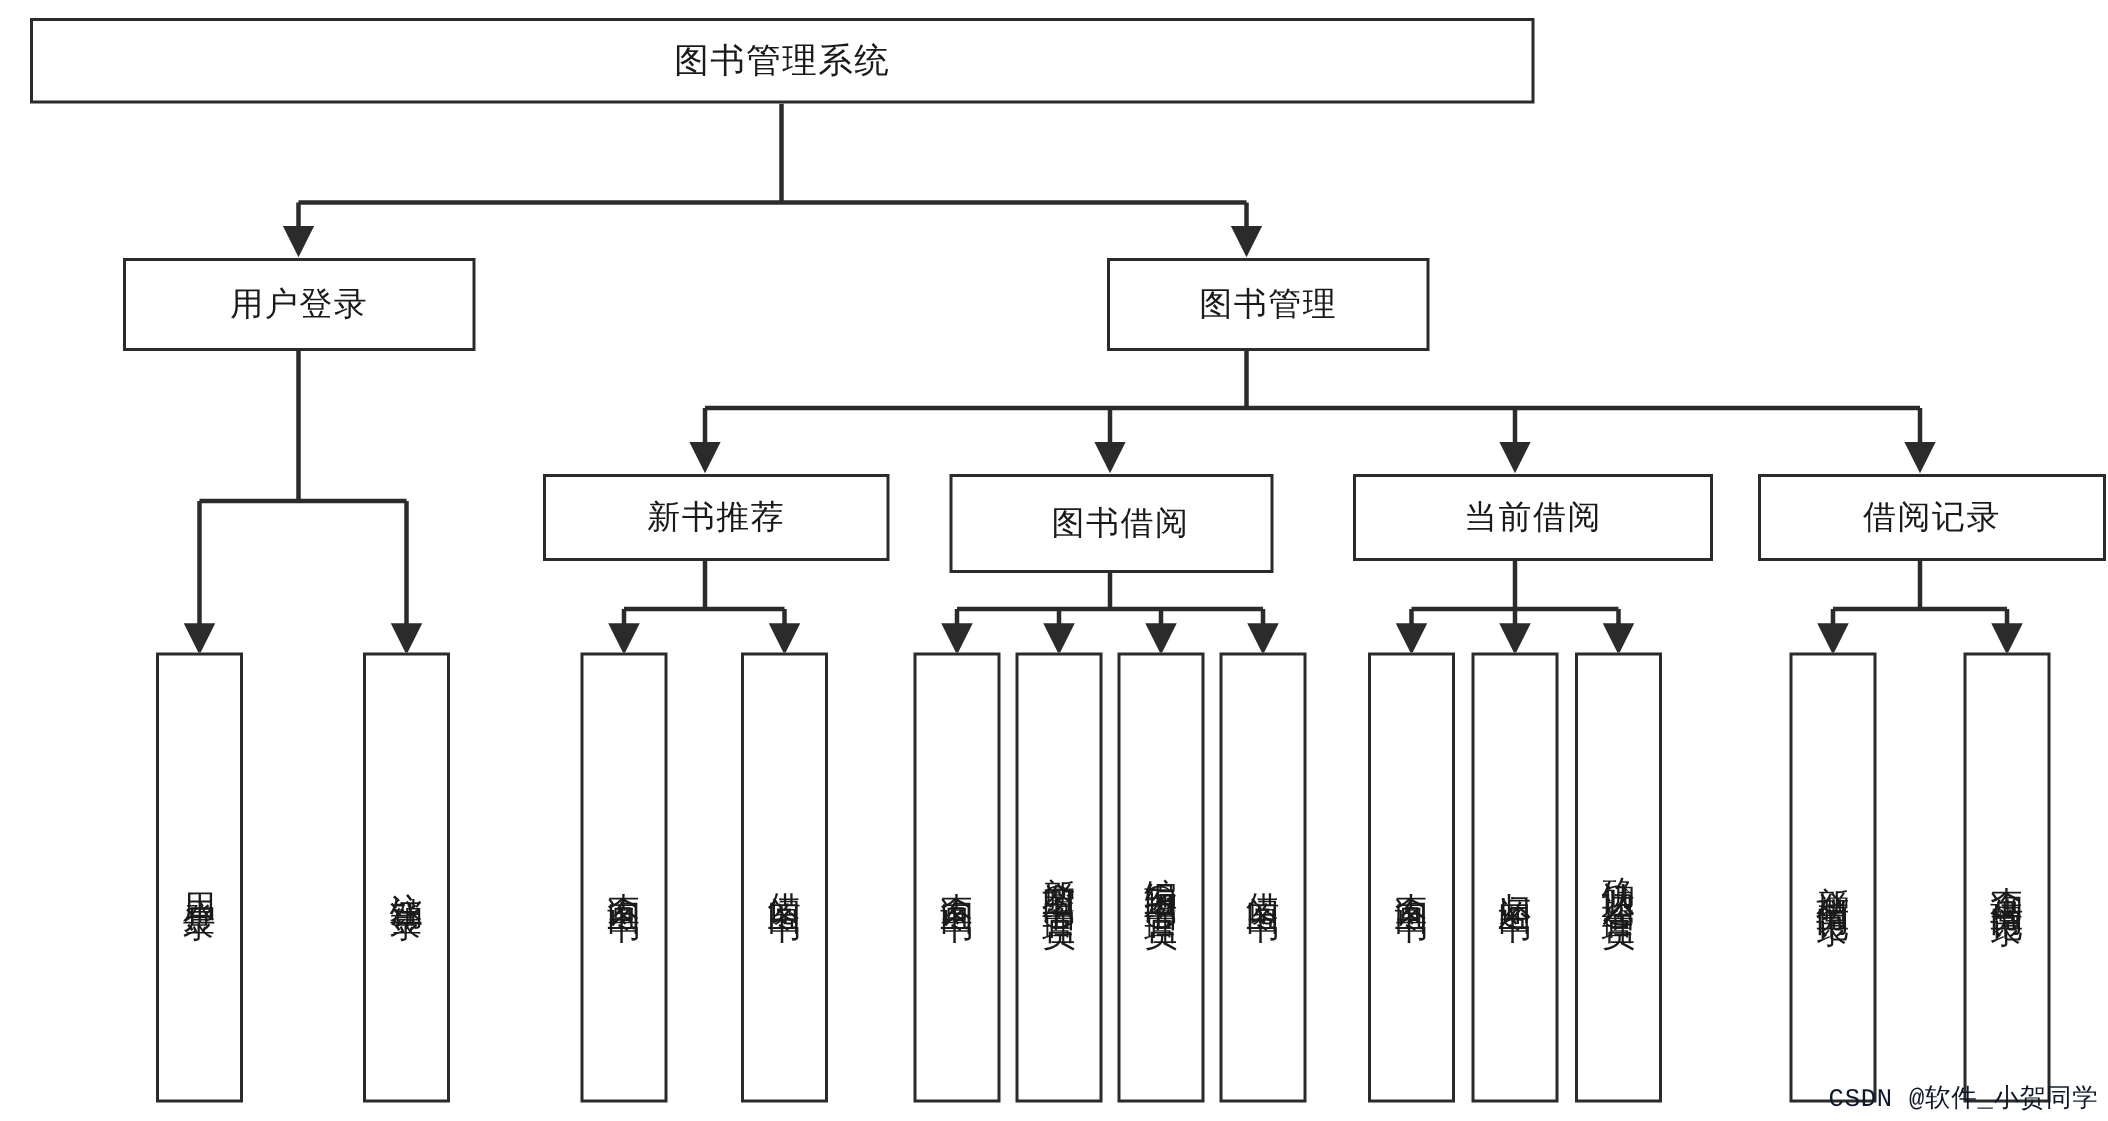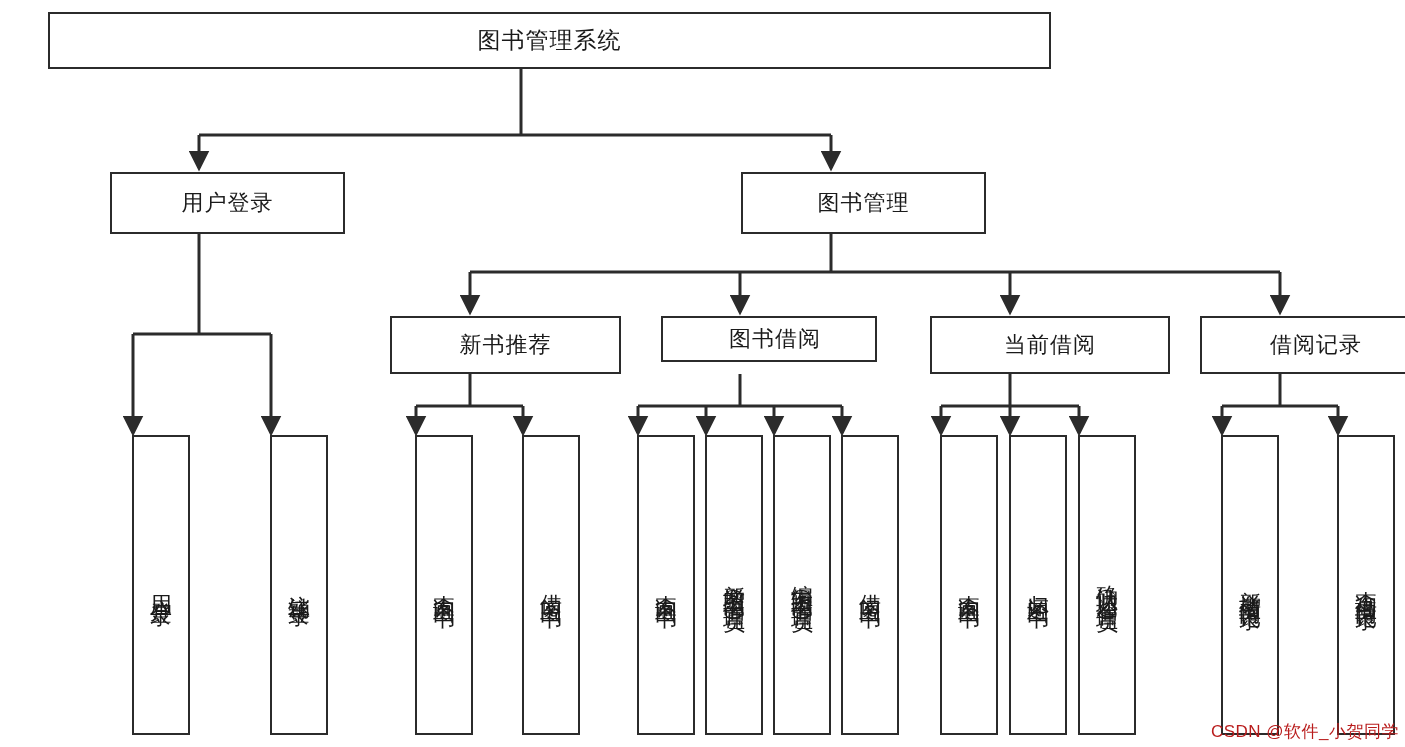--- a/index.html
+++ b/index.html
@@ -27,21 +27,20 @@
   }
   .node {
     position: absolute;
     box-sizing: border-box;
     background: #ffffff;
     border: 2px solid #2b2b2b;
     display: flex;
     align-items: center;
     justify-content: center;
     color: #1a1a1a;
-    margin-left: 28px;
   }
   .node.h-node {
     font-size: 22px;
     letter-spacing: 1px;
   }
   .node.h-node.root {
     font-size: 23px;
   }
   .node.v-node {
     align-items: center;
@@ -57,24 +56,25 @@
     text-align: center;
   }
   .h-label {
     white-space: nowrap;
   }
   #watermark {
     position: absolute;
     right: 6px;
     bottom: 4px;
     font-size: 17px;
-    color: #b91c1c;
+    color: #0f172a;
     letter-spacing: 0.5px;
     white-space: nowrap;
     user-select: none;
+    font-family: Liberation Mono, monospace;
   }
 </style>
 </head>
 <body>
 
 <div id="canvas">
 
   <svg id="wires" viewBox="0 0 1405 747" xmlns="http://www.w3.org/2000/svg">
     <defs>
       <marker id="arrow" viewBox="0 0 12 12" refX="10" refY="6" markerWidth="7" markerHeight="7" orient="auto-start-reverse">
@@ -128,28 +128,28 @@
     </g>
   </svg>
 
   <div class="node h-node root" style="left:20px; top:12px; width:1003px; height:57px;">
     <span class="h-label">图书管理系统</span>
   </div>
 
   <div class="node h-node" style="left:82px; top:172px; width:235px; height:62px;">
     <span class="h-label">用户登录</span>
   </div>
-  <div class="node h-node" style="left:713px; top:172px; width:245px; height:62px;">
+  <div class="node h-node" style="left:738px; top:172px; width:215px; height:62px;">
     <span class="h-label">图书管理</span>
   </div>
 
   <div class="node h-node" style="left:362px; top:316px; width:231px; height:58px;">
     <span class="h-label">新书推荐</span>
   </div>
-  <div class="node h-node" style="left:633px; top:316px; width:216px; height:46px;padding-left:12px;">
+  <div class="node h-node" style="left:633px; top:316px; width:216px; height:66px;padding-left:12px;">
     <span class="h-label">图书借阅</span>
   </div>
   <div class="node h-node" style="left:902px; top:316px; width:240px; height:58px;">
     <span class="h-label">当前借阅</span>
   </div>
   <div class="node h-node" style="left:1172px; top:316px; width:232px; height:58px;">
     <span class="h-label">借阅记录</span>
   </div>
 
   <div class="node v-node" style="left:104px; top:435px; width:58px; height:300px;">

